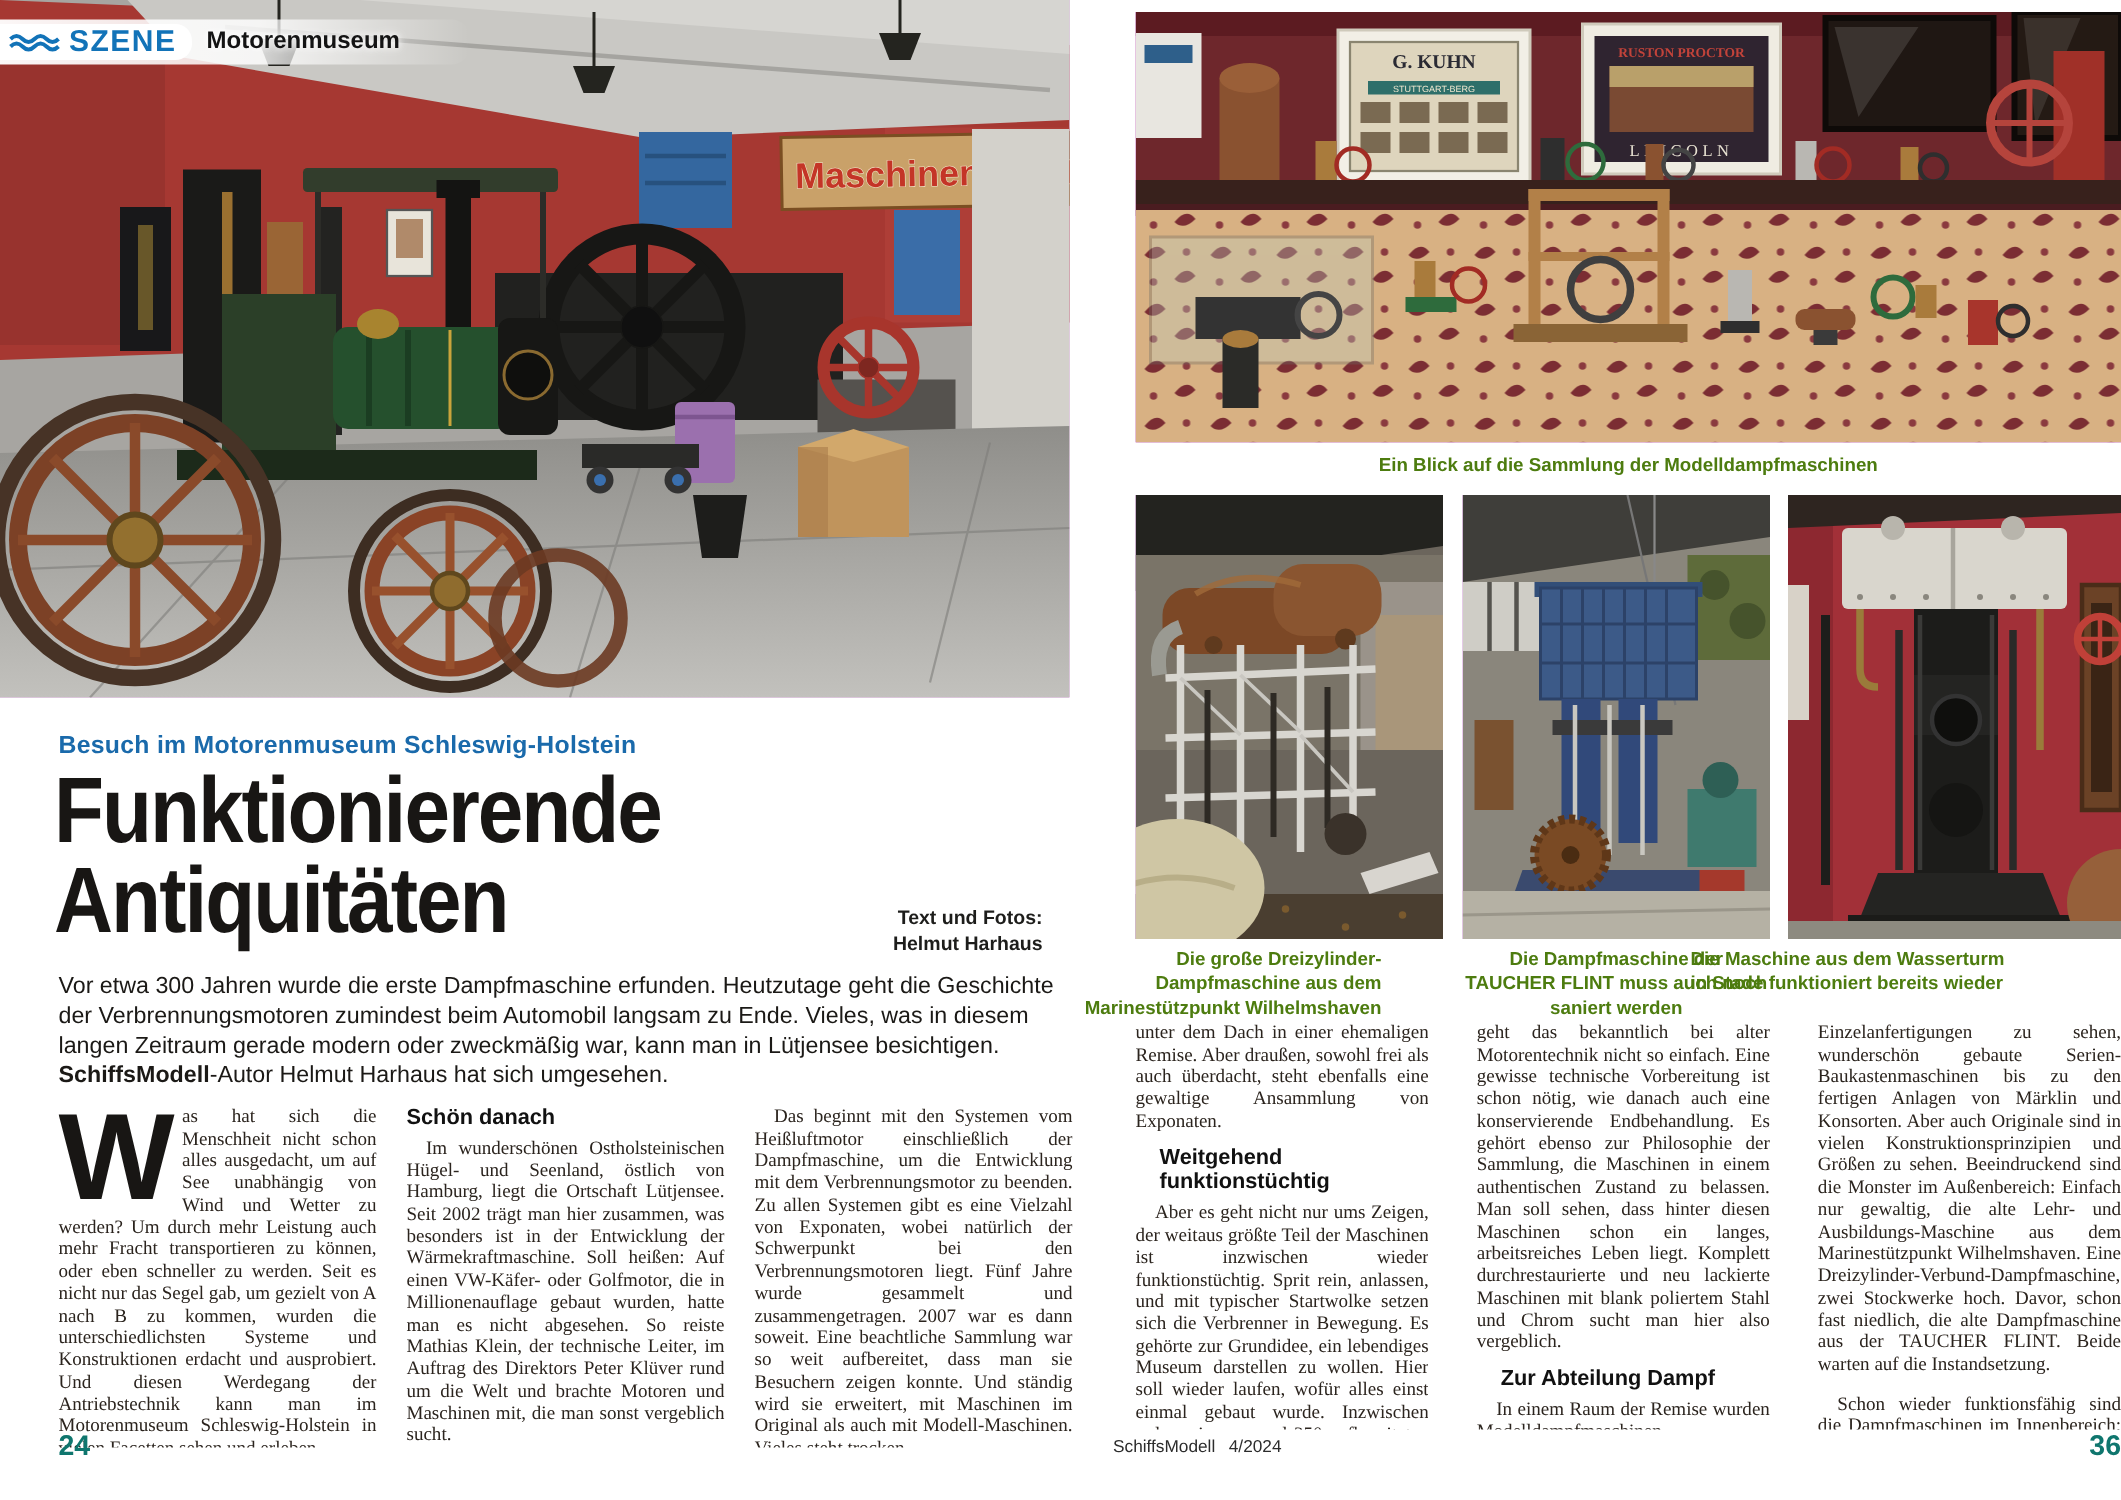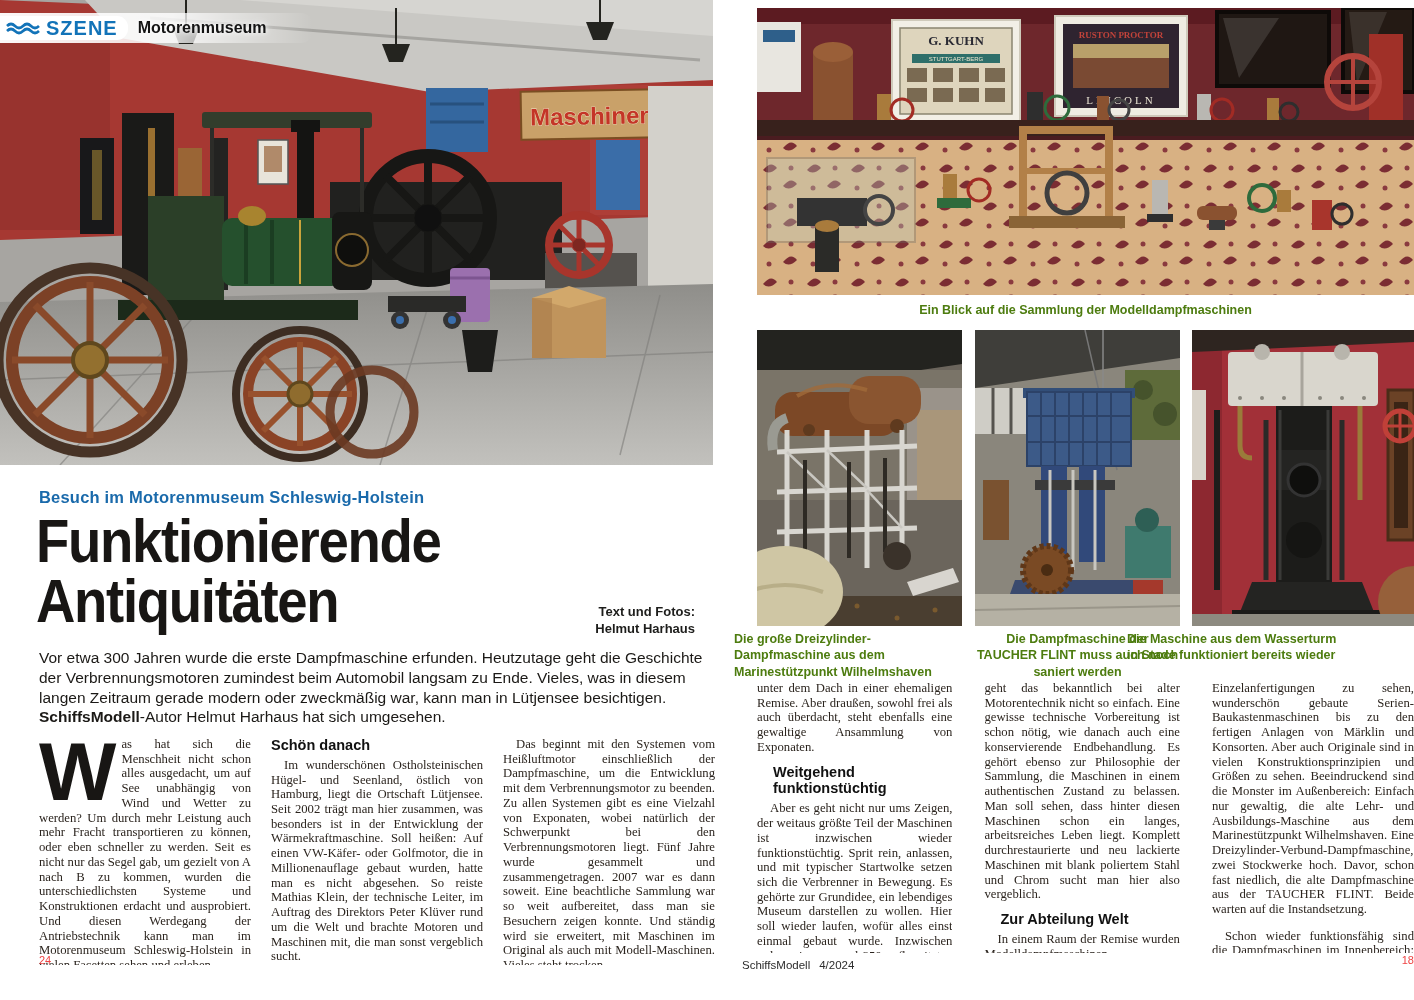--- a/index.html
+++ b/index.html
@@ -44,26 +44,26 @@
   .cols-left .col{width:212px;height:228px;}
   .cols-right{left:757px;top:681px;width:657px;height:272px;gap:18px;}
   .c4{width:206px;margin-right:14px;}
   .c5{width:206px;margin-right:14px;}
   .c6{width:213px;}
   .cols-right .col{height:272px;}
 
   
   .cap{position:absolute;font-weight:bold;font-size:12.5px;line-height:1.3;color:#4d7c0f;}
   .cap-collection{left:757px;top:302px;width:657px;text-align:center;}
-  .cap1{left:734px;top:631px;width:205px;text-align:left;}
+  .cap1{left:716px;top:631px;width:205px;text-align:right;}
   .cap2{left:975px;top:631px;width:205px;text-align:center;}
   .cap3{left:1127px;top:631px;width:222px;text-align:left;}
 
   
-  .pagenum{position:absolute;font-weight:normal;font-size:11px;color:#ef4444;}
+  .pagenum{position:absolute;font-weight:bold;font-size:19px;color:#0f766e;}
   .pn-left{left:39px;top:954px;}
   .pn-right{left:1368px;top:954px;width:46px;text-align:right;}
   .mag-line{position:absolute;left:742px;top:959px;font-size:11.5px;color:#2c2c2c;display:flex;gap:9px;}
 </style>
 </head>
 <body>
 
 <div class="spread">
 
   <figure class="photo" style="left:0;top:0;width:713px;height:465px;margin:0;">
@@ -524,29 +524,29 @@
   <div class="cap cap3">Die Maschine aus dem Wasserturm in Stade funktioniert bereits wieder</div>
 
   <div class="cols cols-right">
     <div class="col c4">
       <p>unter dem Dach in einer ehemaligen Remise. Aber draußen, sowohl frei als auch überdacht, steht ebenfalls eine gewaltige Ansammlung von Exponaten.</p>
       <h3 class="colhead mid">Weitgehend funktionstüchtig</h3>
       <p class="ind">Aber es geht nicht nur ums Zeigen, der weitaus größte Teil der Maschinen ist inzwischen wieder funktionstüchtig. Sprit rein, anlassen, und mit typischer Startwolke setzen sich die Verbrenner in Bewegung. Es gehörte zur Grundidee, ein lebendiges Museum darstellen zu wollen. Hier soll wieder laufen, wofür alles einst einmal gebaut wurde. Inzwischen reden wir von rund 350 aufbereiteten Exponaten. Und zirka 250 davon sind quasi „auf Knopfdruck“ zum Leben zu erwecken. Nun, so ganz auf Knopfdruck</p>
     </div>
     <div class="col c5">
       <p>geht das bekanntlich bei alter Motorentechnik nicht so einfach. Eine gewisse technische Vorbereitung ist schon nötig, wie danach auch eine konservierende Endbehandlung. Es gehört ebenso zur Philosophie der Sammlung, die Maschinen in einem authentischen Zustand zu belassen. Man soll sehen, dass hinter diesen Maschinen schon ein langes, arbeitsreiches Leben liegt. Komplett durchrestaurierte und neu lackierte Maschinen mit blank poliertem Stahl und Chrom sucht man hier also vergeblich.</p>
-      <h3 class="colhead mid">Zur Abteilung Welt</h3>
+      <h3 class="colhead mid">Zur Abteilung Dampf</h3>
       <p class="ind">In einem Raum der Remise wurden Modelldampfmaschinen zusammengetragen. Hier finden sich ganz außergewöhnliche Anlagen. Es sind exklusive</p>
     </div>
     <div class="col c6">
       <p>Einzelanfertigungen zu sehen, wunderschön gebaute Serien-Baukastenmaschinen bis zu den fertigen Anlagen von Märklin und Konsorten. Aber auch Originale sind in vielen Konstruktionsprinzipien und Größen zu sehen. Beeindruckend sind die Monster im Außenbereich: Einfach nur gewaltig, die alte Lehr- und Ausbildungs-Maschine aus dem Marinestützpunkt Wilhelmshaven. Eine Dreizylinder-Verbund-Dampfmaschine, zwei Stockwerke hoch. Davor, schon fast niedlich, die alte Dampfmaschine aus der TAUCHER FLINT. Beide warten auf die Instandsetzung.</p>
       <p class="ind sp">Schon wieder funktionsfähig sind die Dampfmaschinen im Innenbereich: Aus der Maschinenfabrik Weise &amp; Monski</p>
     </div>
   </div>
 
   <div class="pagenum pn-left">24</div>
   <div class="mag-line">
     <span>SchiffsModell</span>
     <span>4/2024</span>
   </div>
-  <div class="pagenum pn-right">18</div>
+  <div class="pagenum pn-right">36</div>
 
 </div>
 
 </body></html>

